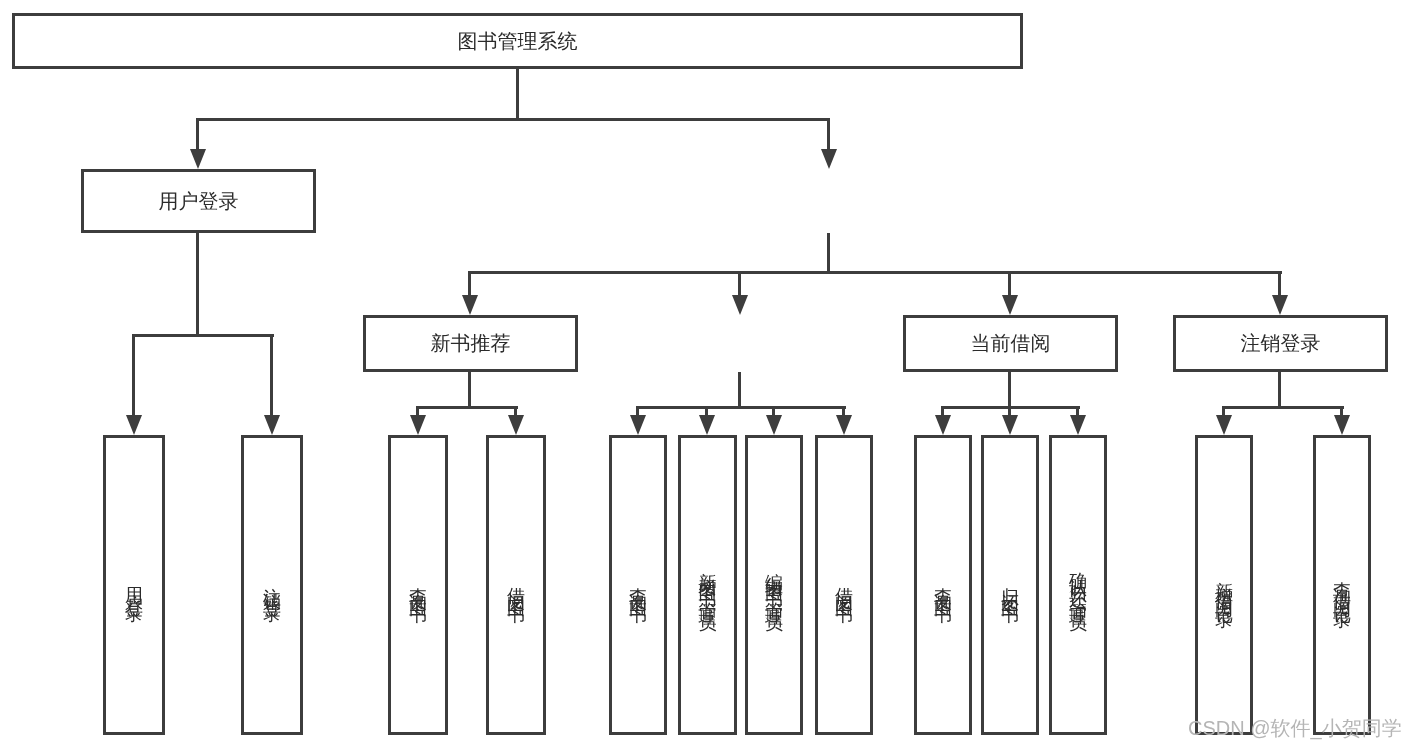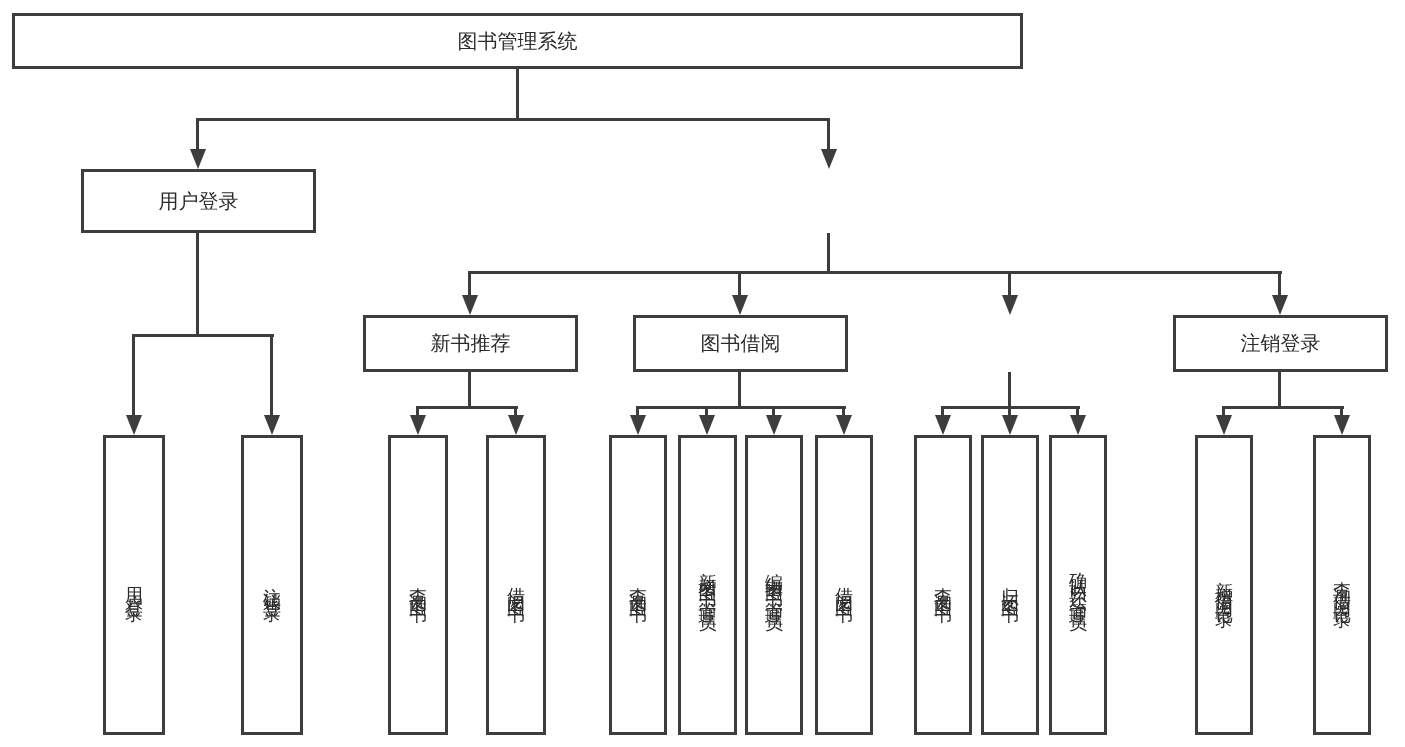--- a/index.html
+++ b/index.html
@@ -82,21 +82,21 @@
   <div class="vline" style="left:468px;top:271px;height:27px;"></div>
   <div class="arrow" style="left:462px;top:295px;"></div>
   <div class="vline" style="left:738px;top:271px;height:27px;"></div>
   <div class="arrow" style="left:732px;top:295px;"></div>
   <div class="vline" style="left:1008px;top:271px;height:27px;"></div>
   <div class="arrow" style="left:1002px;top:295px;"></div>
   <div class="vline" style="left:1278px;top:271px;height:27px;"></div>
   <div class="arrow" style="left:1272px;top:295px;"></div>
 
   <div class="node" style="left:363px;top:315px;width:215px;height:57px;">新书推荐</div>
-  <div class="node" style="left:633px;top:315px;width:215px;height:57px;">图书借阅</div>
+  <div class="node" style="left:903px;top:315px;width:215px;height:57px;">当前借阅</div>
   <div class="node" style="left:1173px;top:315px;width:215px;height:57px;">注销登录</div>
 
   <div class="vline" style="left:468px;top:372px;height:36px;"></div>
   <div class="hline" style="left:416px;top:406px;width:102px;"></div>
   <div class="vline" style="left:416px;top:406px;height:12px;"></div>
   <div class="arrow" style="left:410px;top:415px;"></div>
   <div class="vline" style="left:514px;top:406px;height:12px;"></div>
   <div class="arrow" style="left:508px;top:415px;"></div>
 
   <div class="vline" style="left:738px;top:372px;height:36px;"></div>
@@ -163,14 +163,15 @@
     <span class="vtext">确认归还（管理员）</span>
   </div>
 
   <div class="node leaf" style="left:1195px;top:435px;width:58px;height:300px;">
     <span class="vtext">新增借阅记录</span>
   </div>
   <div class="node leaf" style="left:1313px;top:435px;width:58px;height:300px;">
     <span class="vtext">查询借阅记录</span>
   </div>
 
+  <div id="watermark">CSDN @软件_小贺同学</div>
 
 </div>
 
 </body></html>

